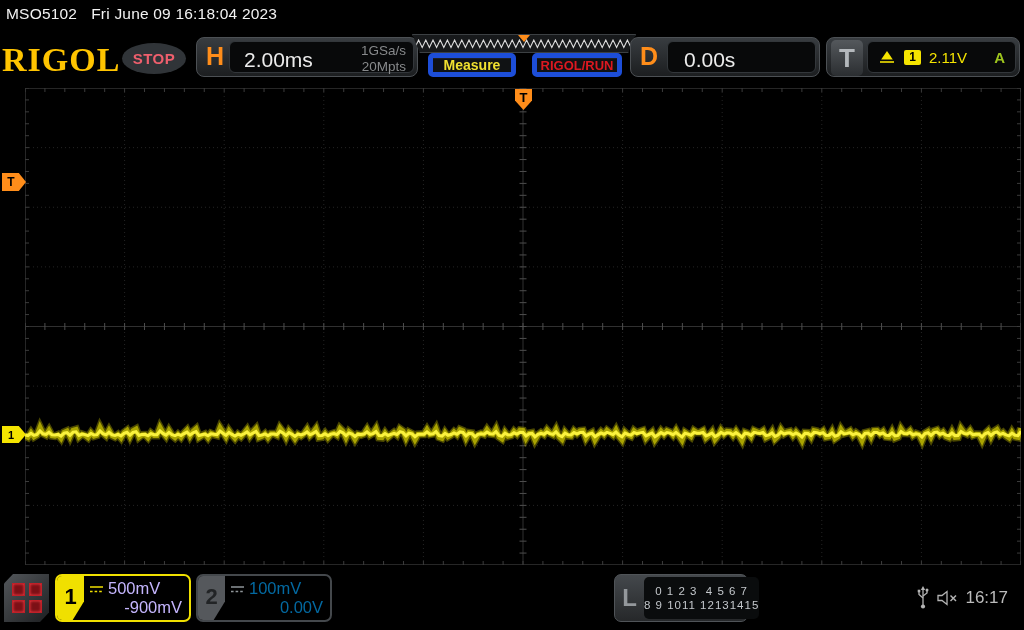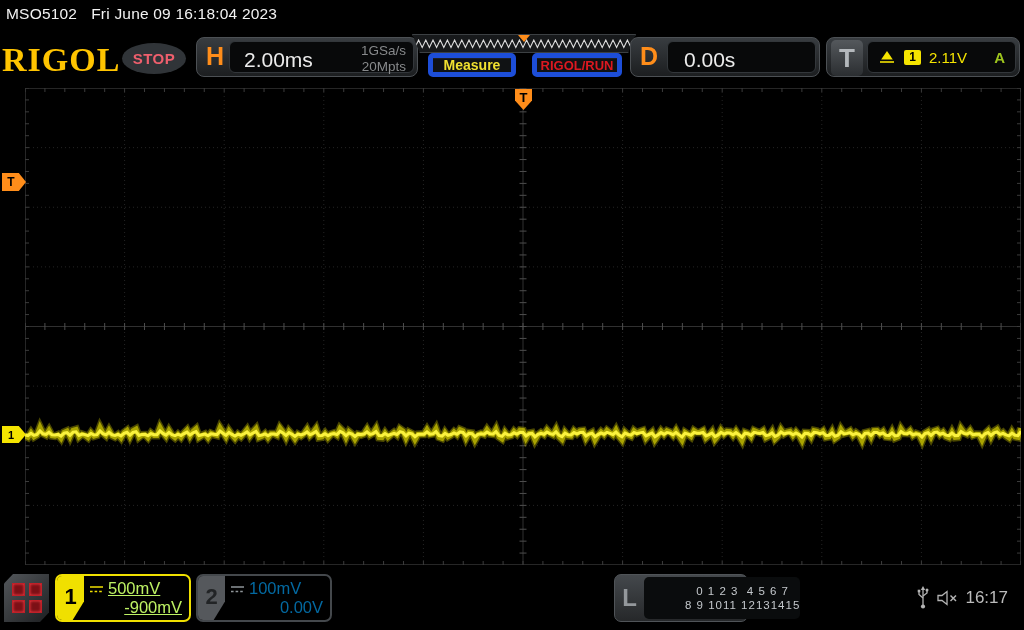--- a/index.html
+++ b/index.html
@@ -65,32 +65,32 @@
   .menu-sq{background:#7c1016;border:1px solid #c02028;box-shadow:inset 0 0 3px #ff4048;}
   .ch-widget{position:absolute;top:574px;width:136px;height:48px;border-radius:7px;background:#000;
         box-sizing:border-box;display:flex;overflow:hidden;}
   #ch1-widget{left:55px;border:2px solid #f0e000;}
   #ch2-widget{left:196px;border:2px solid #44484c;}
   .ch-tab{width:27px;flex:none;display:flex;align-items:flex-start;justify-content:center;
         font-size:22px;font-weight:bold;clip-path:polygon(0 0,100% 0,100% 58%,58% 100%,0 100%);padding-top:8px;box-sizing:border-box;}
   #ch1-widget .ch-tab{background:#f0e000;color:#000;}
   #ch2-widget .ch-tab{background:#55585c;color:#222426;}
   .ch-content{flex:1;padding:3px 7px 3px 5px;display:flex;flex-direction:column;justify-content:space-between;font-size:16.5px;}
-  #ch1-widget .ch-content{color:#bef264;text-decoration:underline;}
+  #ch1-widget .ch-content{color:#c4b5fd;}
   #ch2-widget .ch-content{color:#0369a1;}
   .ch-row1{display:flex;align-items:center;gap:4px;}
   .ch-row2{text-align:right;}
   .dc-icon{display:inline-block;}
   .l-widget{position:absolute;left:614px;top:574px;width:134px;height:48px;border-radius:7px;
         background:linear-gradient(#44484c,#26282a);border:1px solid #505458;box-sizing:border-box;display:flex;}
   .l-tab{width:29px;flex:none;display:flex;align-items:center;justify-content:center;
         color:#94989c;font-size:24px;font-weight:bold;}
   .l-panel{flex:1;margin:2px 2px 2px 0;background:#0a0c0d;border-radius:5px;
         display:flex;flex-direction:column;align-items:center;justify-content:center;
-        color:#c4c8cc;font-size:11.5px;line-height:14px;letter-spacing:1px;white-space:pre;padding-left:41px;}
+        color:#c4c8cc;font-size:11.5px;line-height:14px;letter-spacing:1px;white-space:pre;}
   .sys-icons{position:absolute;right:16px;top:585px;display:flex;align-items:center;gap:7px;color:#b4b4b4;}
   .clock{font-size:17px;color:#bcbcbc;}
 </style>
 </head>
 <body>
 
 <div id="screen">
 
   <div class="status-bar">
     <span class="model">MSO5102</span><span>Fri June 09 16:18:04 2023</span>

